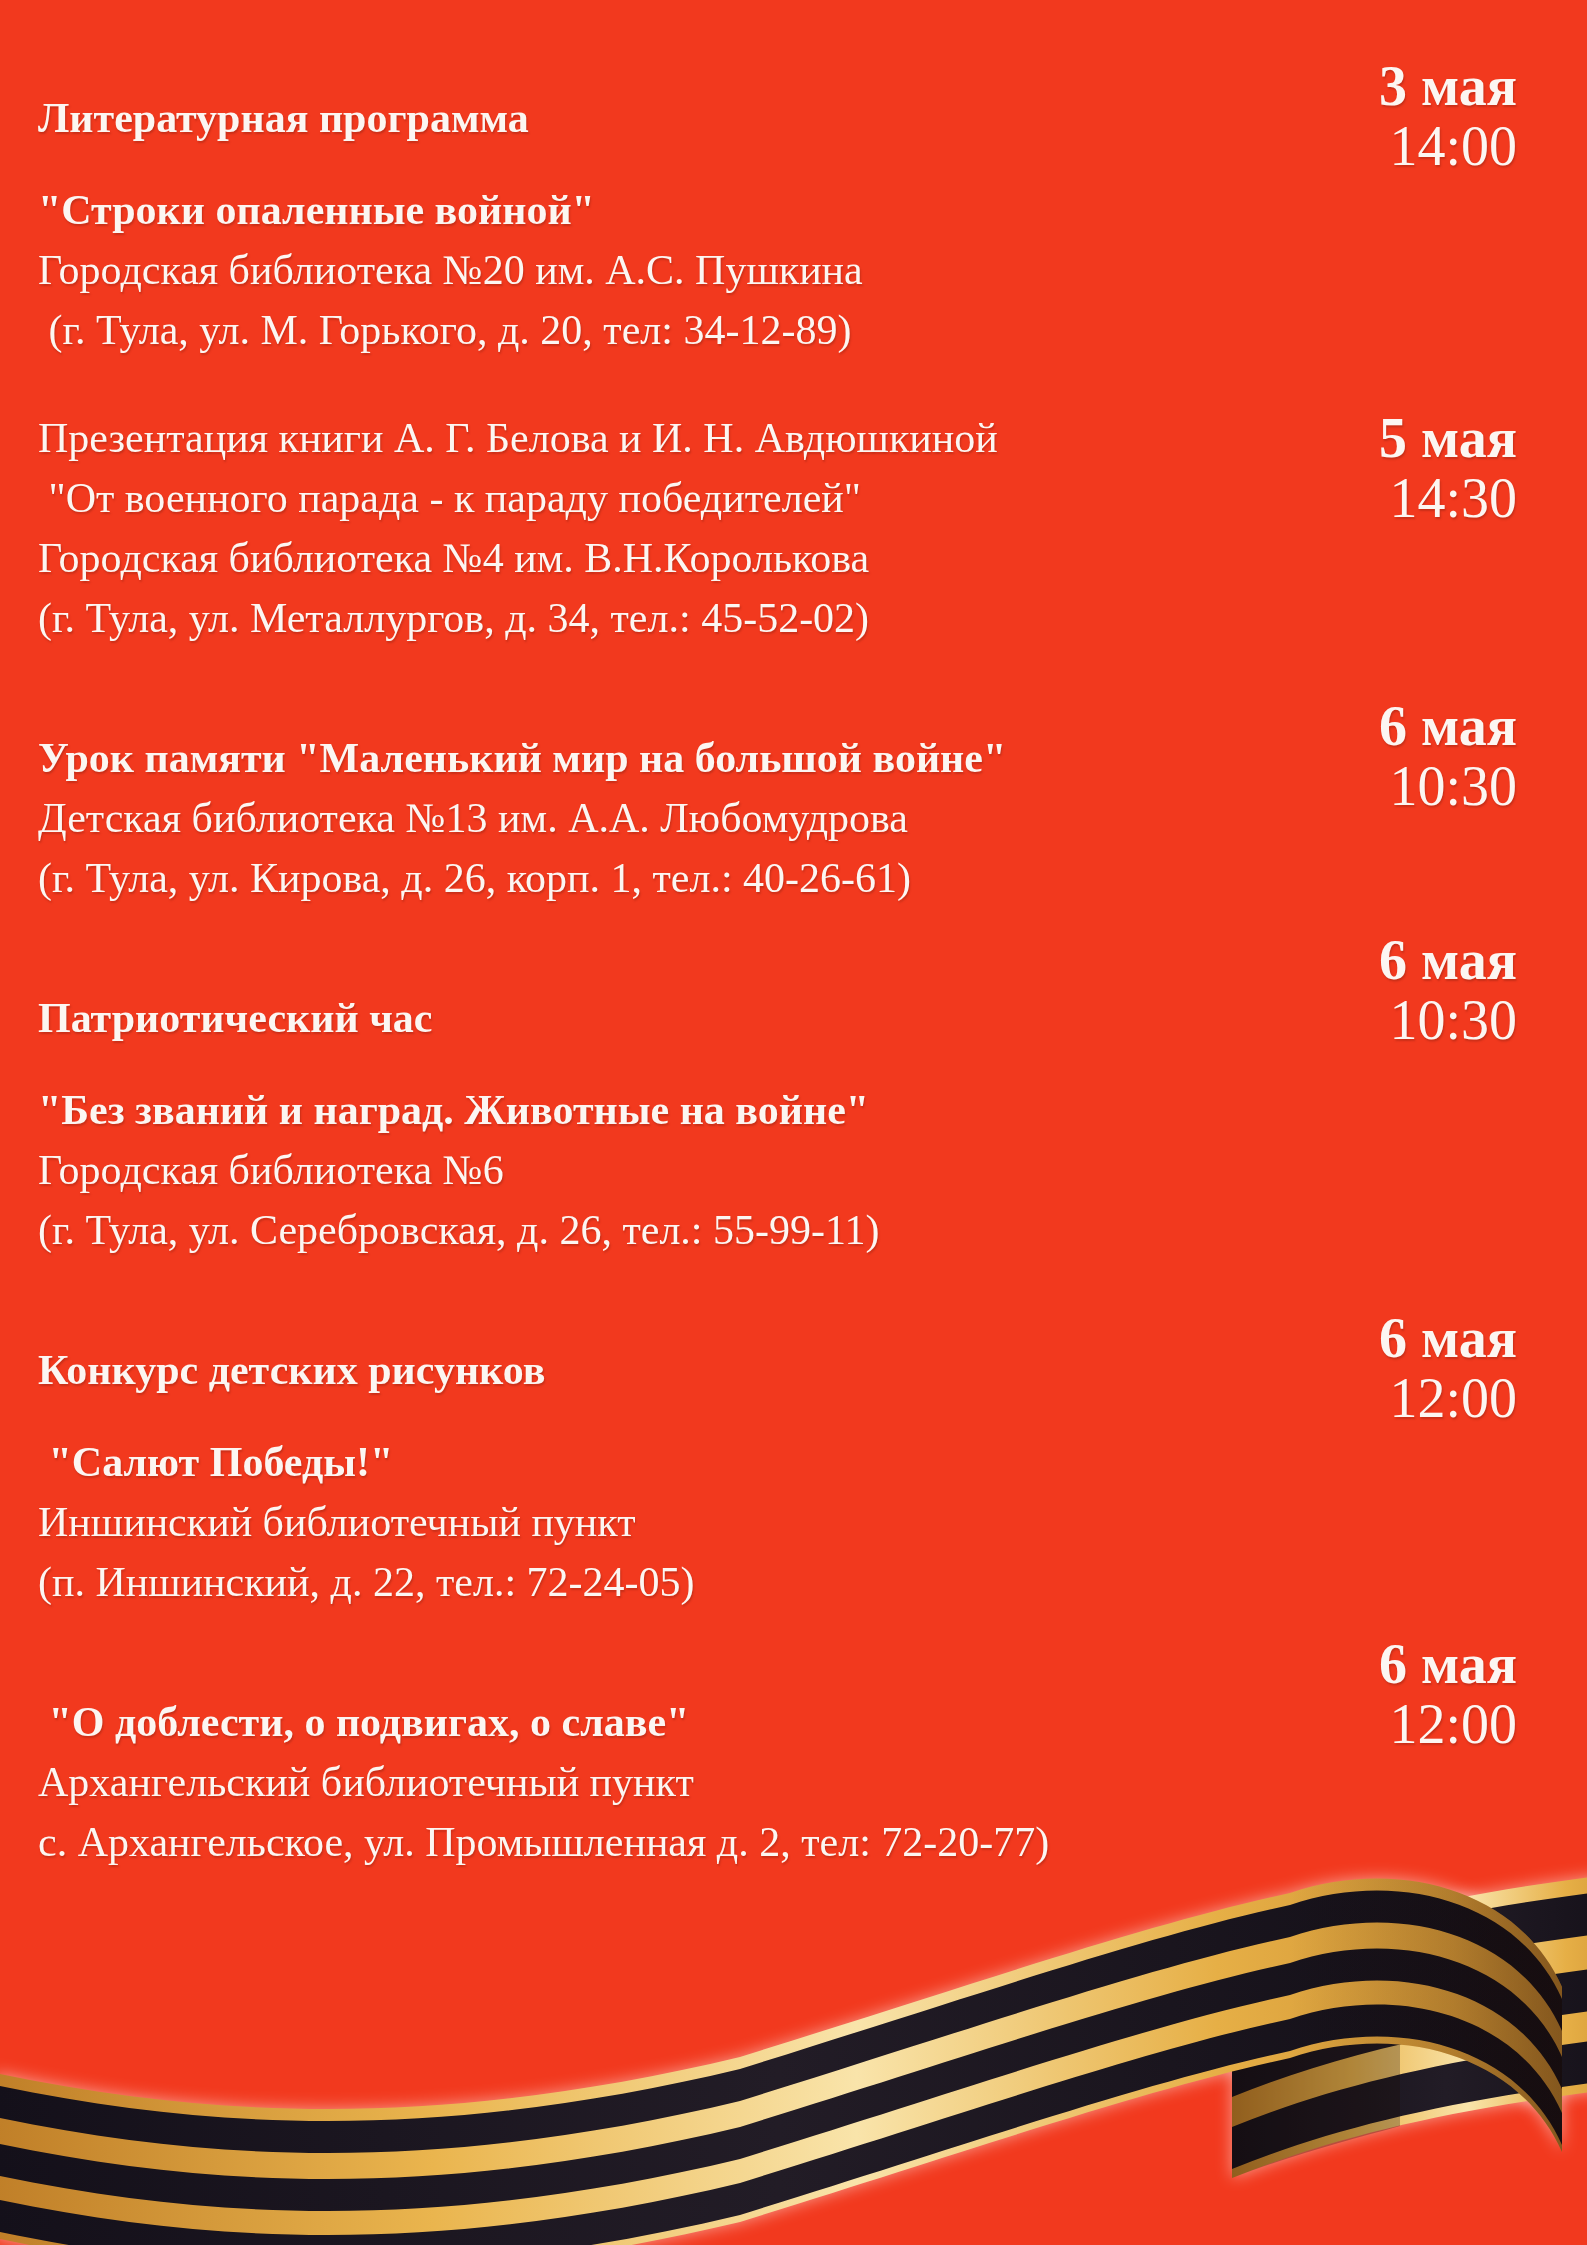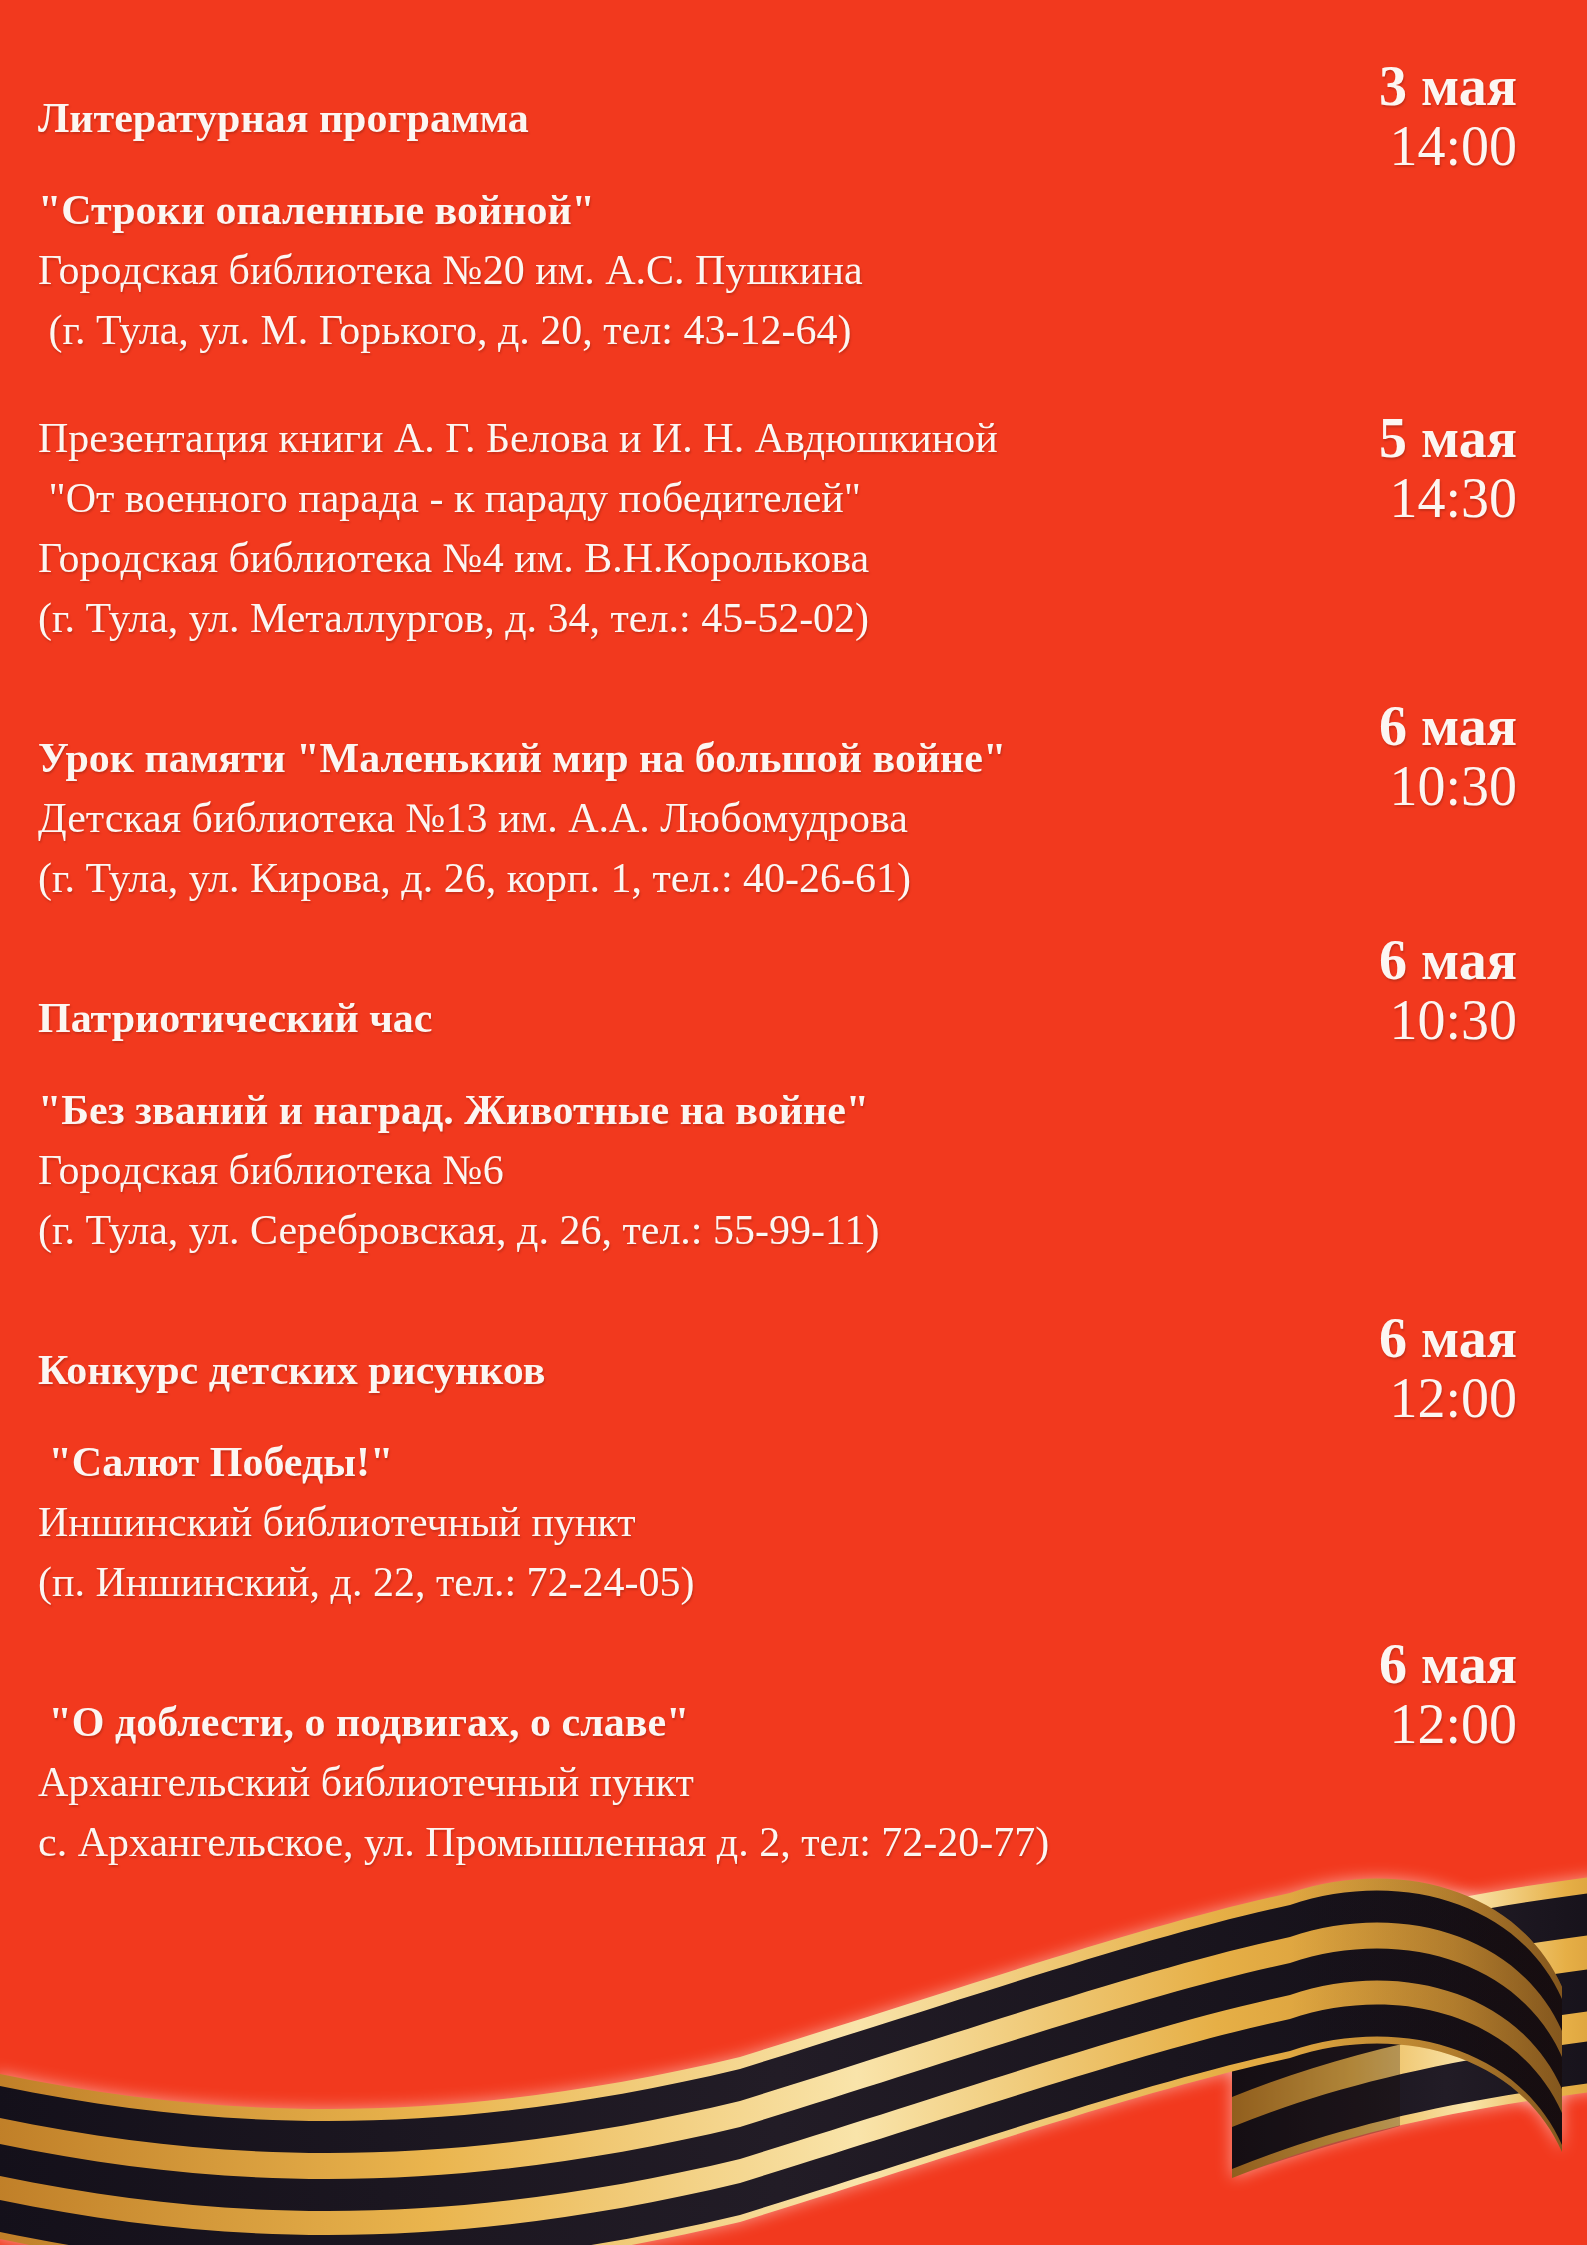--- a/index.html
+++ b/index.html
@@ -64,21 +64,21 @@
 
 <div class="poster" style="background: rgb(242, 57, 30);">
 
 
   <div class="events">
       <div class="event">
       <div class="event-lines">
           <div class="line bold">Литературная программа</div>
           <div class="line bold">"Строки опаленные войной"</div>
           <div class="line">Городская библиотека №20 им. А.С. Пушкина</div>
-          <div class="line"> (г. Тула, ул. М. Горького, д. 20, тел: 43-12-64)</div>
+          <div class="line"> (г. Тула, ул. М. Горького, д. 20, тел: 34-12-89)</div>
         </div>
       <div class="event-when">
         <div class="when-line date">3 мая</div>
         <div class="when-line time">14:00</div>
       </div>
     </div>
       <div class="event">
       <div class="event-lines">
           <div class="line">Презентация книги А. Г. Белова и И. Н. Авдюшкиной</div>
           <div class="line"> "От военного парада - к параду победителей"</div>

